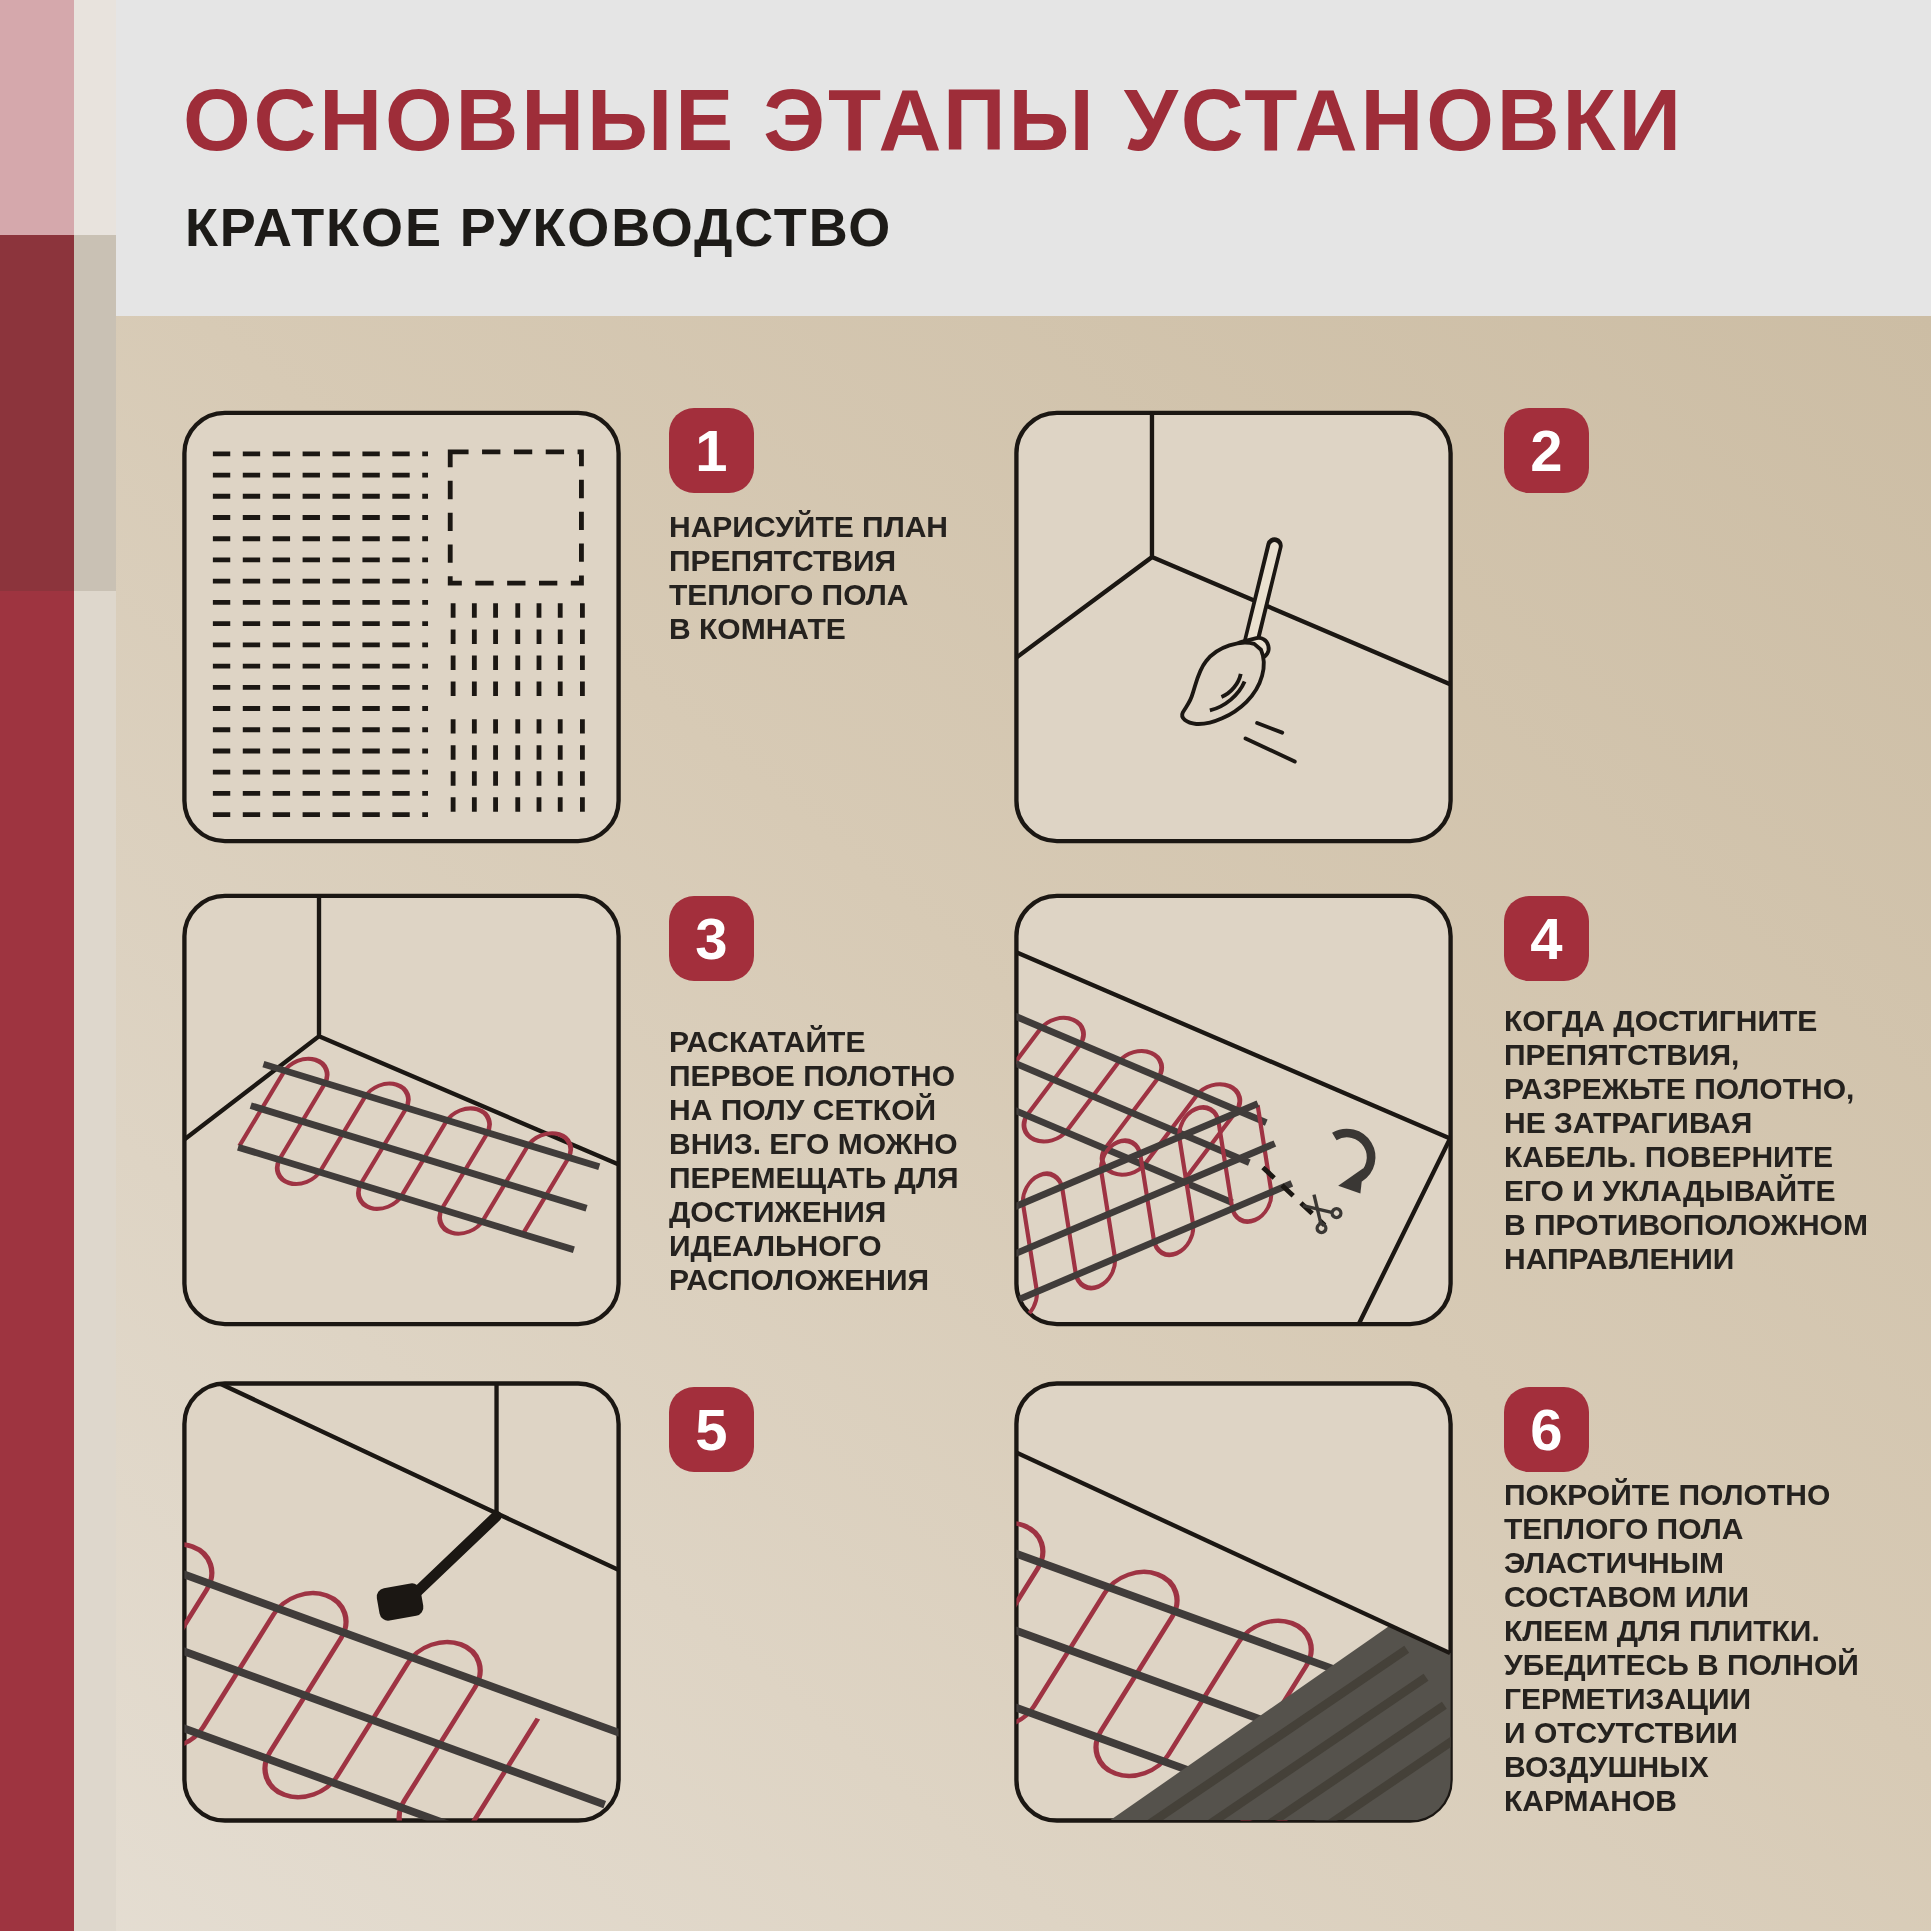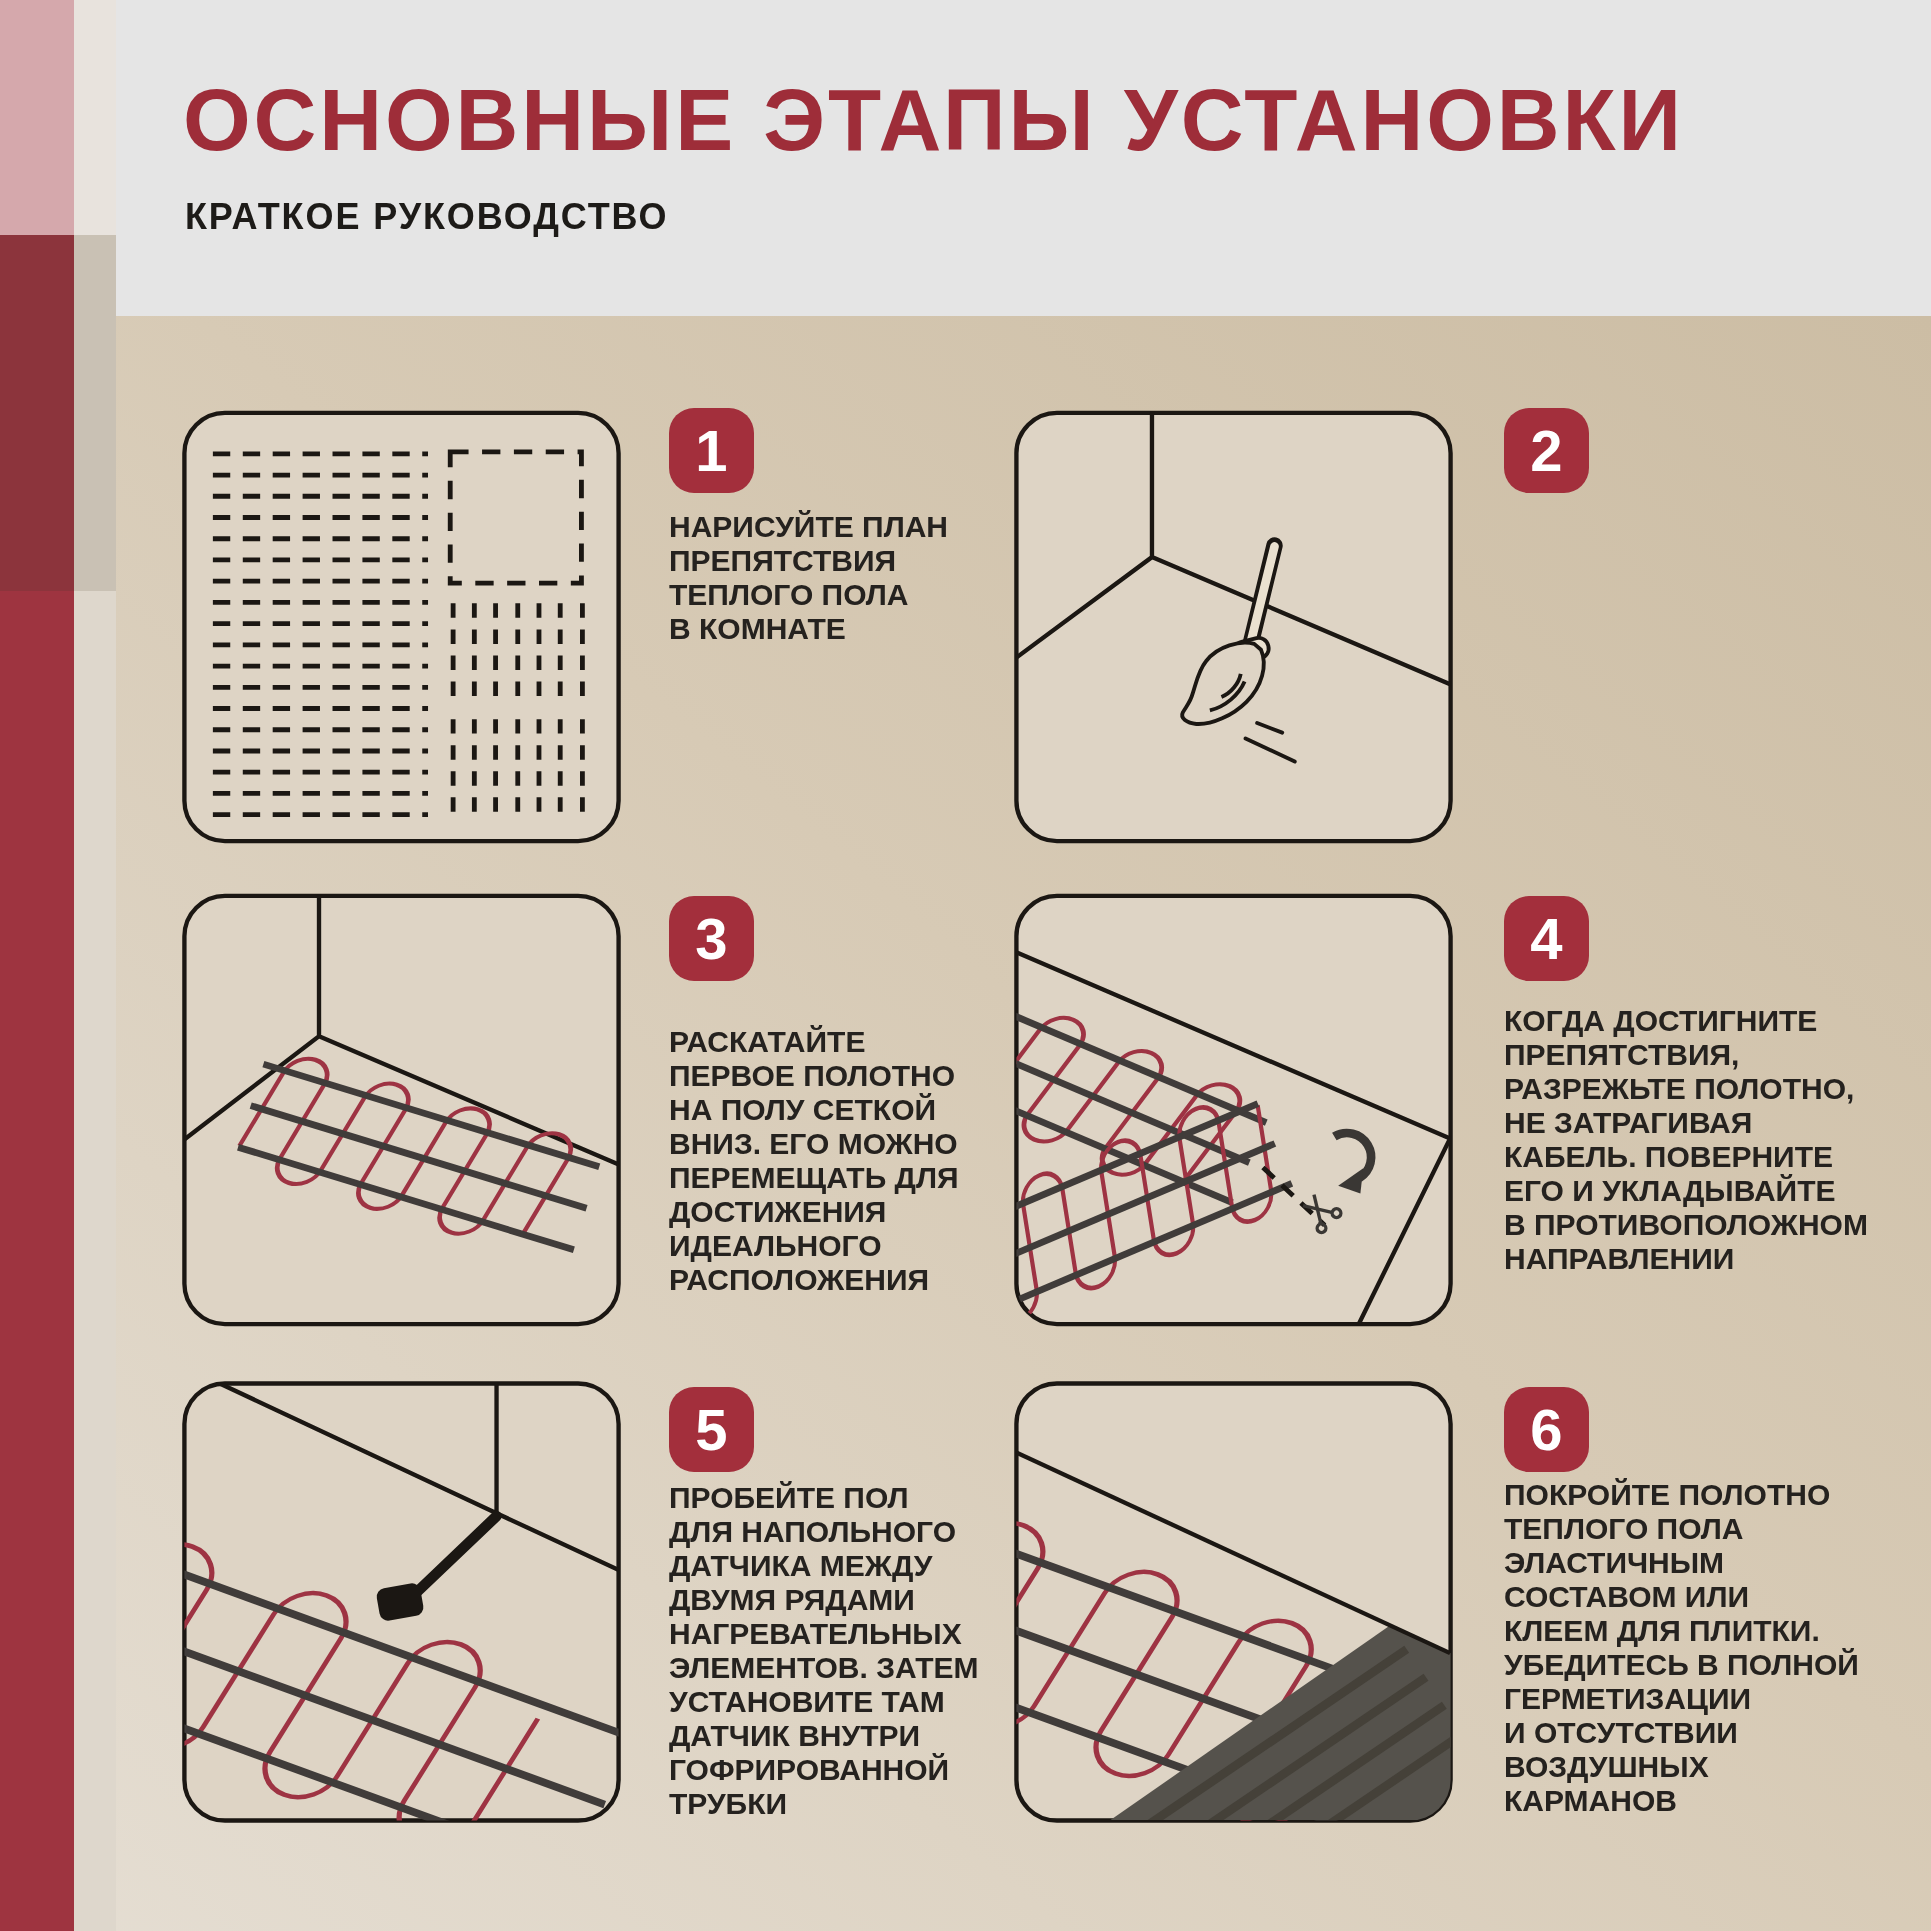--- a/index.html
+++ b/index.html
@@ -12,21 +12,21 @@
   #main-bg{
     left:0;top:316px;width:1931px;height:1615px;
     background:linear-gradient(to bottom left,#ccbda4 0%,#d7cab5 45%,#e5ded3 100%);
   }
   #page-title{
     left:183px;top:70px;width:1699px;
     font-size:87px;font-weight:700;letter-spacing:2.9px;color:#9e2d39;
   }
   #page-subtitle{
     left:185px;top:196px;width:1159px;
-    font-size:36px;font-weight:700;letter-spacing:1.9px;color:#1d1b18;
+    font-size:54px;font-weight:700;letter-spacing:1.9px;color:#1d1b18;
   }
   .stripe{left:0;}
   .badge{
     width:85px;height:85px;border-radius:25px;background:#a32f3c;
     display:flex;align-items:center;justify-content:center;
     color:#ffffff;font-size:58px;font-weight:700;
   }
   .desc{
     width:406px;font-size:30px;line-height:34px;font-weight:700;
     color:#25221f;white-space:pre-line;letter-spacing:0px;
@@ -234,30 +234,20 @@
         <line x1="326" y1="140" x2="240" y2="222" stroke="#1b1713" stroke-width="11" stroke-linecap="round"></line>
         <g transform="rotate(-10 226 229)">
           <rect x="203" y="212" width="46" height="34" rx="9" fill="#1b1713"></rect>
         </g>
       </g>
     </g>
   </svg>
   <div class="abs badge" style="left:669px;top:1387px;">
     <span>5</span>
   </div>
-  <div class="abs desc" style="left:669px;top:1481px;">ПРОБЕЙТЕ ПОЛ
-ДЛЯ НАПОЛЬНОГО
-ДАТЧИКА МЕЖДУ
-ДВУМЯ РЯДАМИ
-НАГРЕВАТЕЛЬНЫХ
-ЭЛЕМЕНТОВ. ЗАТЕМ
-УСТАНОВИТЕ ТАМ
-ДАТЧИК ВНУТРИ
-ГОФРИРОВАННОЙ
-ТРУБКИ</div>
 
   <svg class="abs" style="left:1014px;top:1381px;" width="439" height="442" viewBox="0 0 455 458">
     <clipPath id="c6">
         <rect x="2.5" y="2.5" width="450" height="453" rx="42"></rect>
       </clipPath>
     <clipPath id="c6p">
         <polygon points="390,253 455,283 455,455 100,455"></polygon>
       </clipPath>
     <rect x="2.5" y="2.5" width="450" height="453" rx="42" fill="#ded4c5" stroke="#1b1713" stroke-width="4.5"></rect>
     <g clip-path="url(#c6)">

